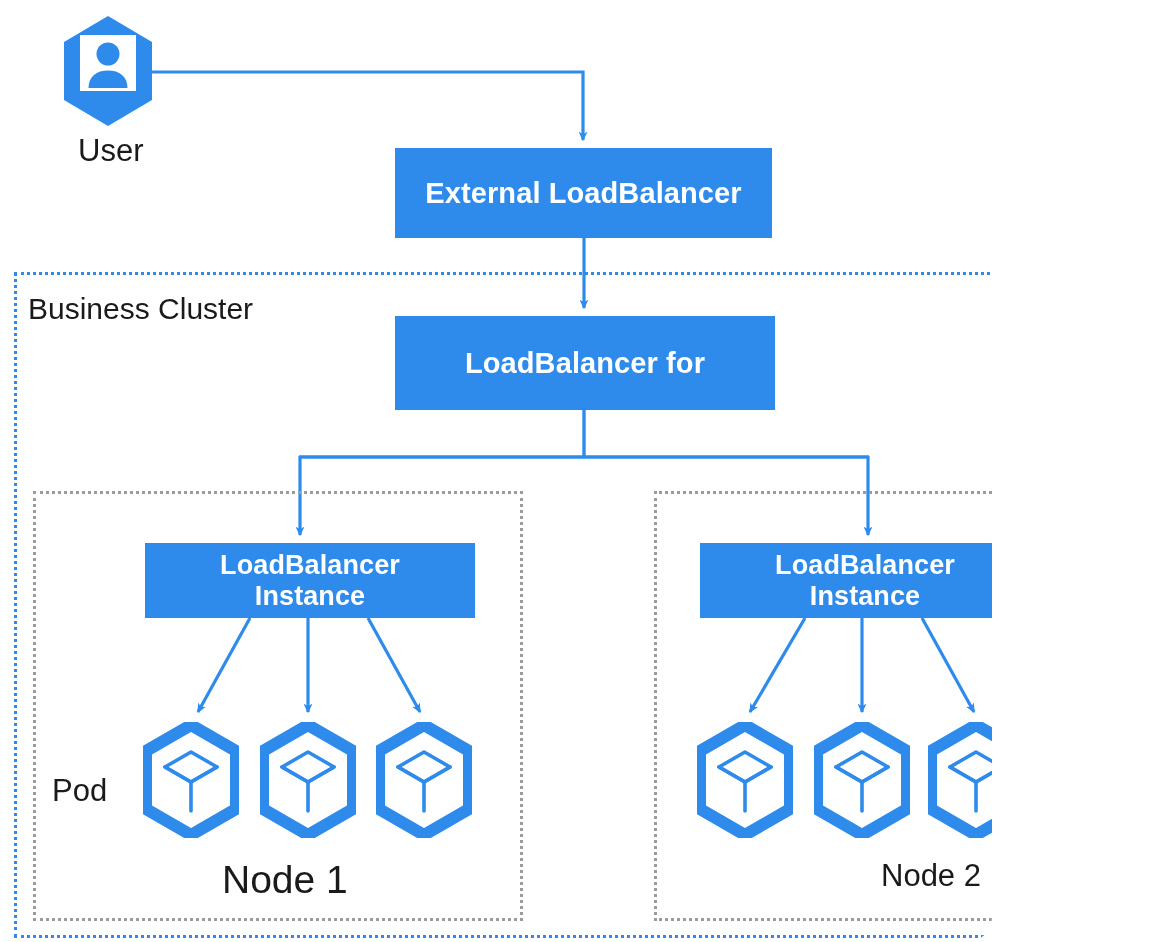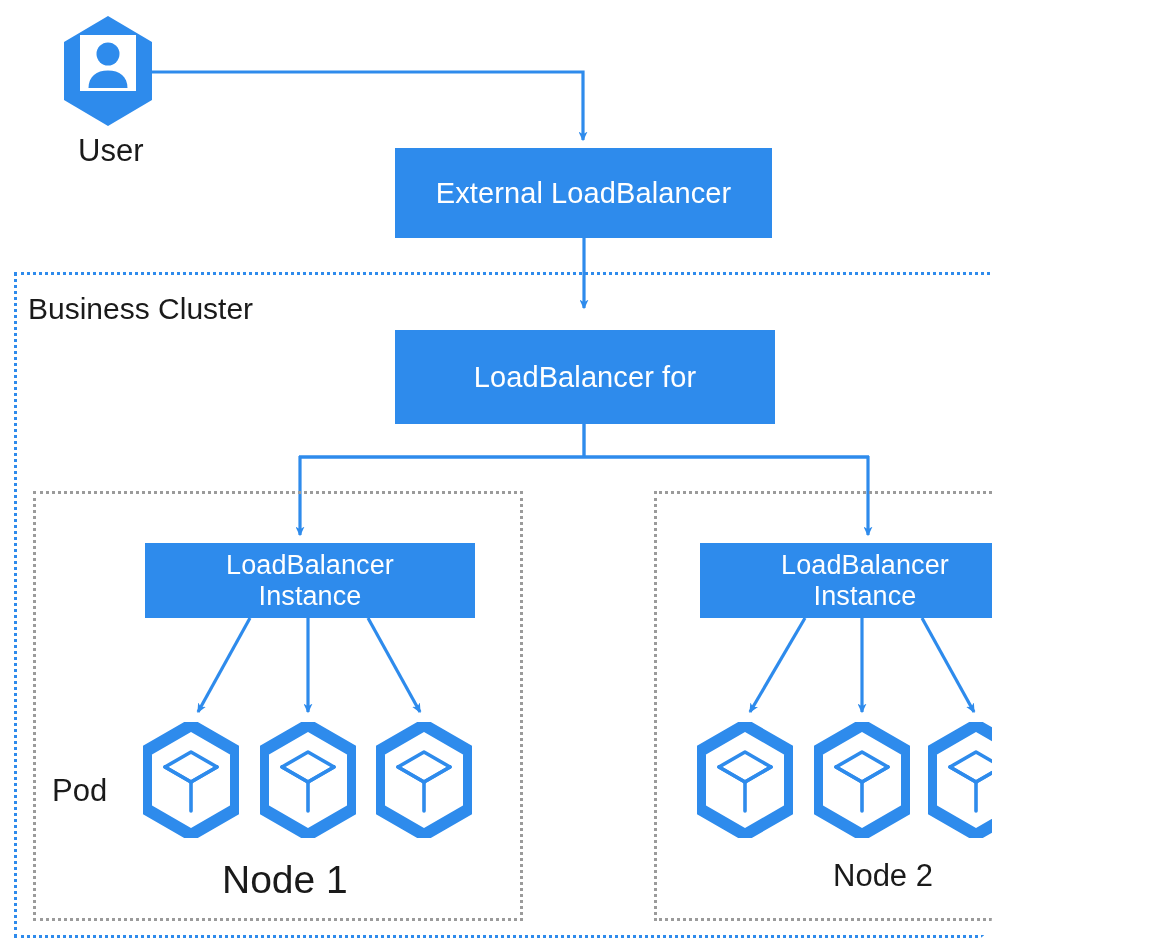--- a/index.html
+++ b/index.html
@@ -27,21 +27,21 @@
   }
   .box {
     position: absolute;
     background: #2e8bec;
     color: #ffffff;
     display: flex;
     align-items: center;
     justify-content: center;
     text-align: left;
     line-height: 1.12;
-    font-weight: 400;
+    font-weight: 700;
     letter-spacing: 0.1px;
     z-index: 4;
   }
   .plain-label {
     position: absolute;
     color: #1a1a1a;
     font-weight: 400;
     white-space: nowrap;
     z-index: 5;
   }
@@ -115,21 +115,21 @@
       <path d="M26.5,74 C26.5,62.5 34.5,56.5 46,56.5 C57.5,56.5 65.5,62.5 65.5,74 Z" fill="#2e8bec"></path>
     </svg>
   </div>
 
   <div class="plain-label" style="left:78px; top:133px; font-size:31px;">User</div>
 
   <div class="box" style="left:395px; top:148px; width:377px; height:90px; font-size:29px;">
     <span>External LoadBalancer</span>
   </div>
 
-  <div class="box" style="left:395px; top:330px; width:380px; height:94px; font-size:29px; flex-direction:row;gap:45px;">
+  <div class="box" style="left:395px; top:316px; width:380px; height:94px; font-size:29px; flex-direction:row;gap:45px;">
     <span>LoadBalancer for</span>
   </div>
 
   <div class="plain-label" style="left:28px; top:292px; font-size:30px;text-align:center;">Business Cluster</div>
 
   <div class="box" style="left:145px; top:543px; width:330px; height:75px; font-size:27px; flex-direction:column;">
     <span>LoadBalancer</span>
     <span>Instance</span>
   </div>
 
@@ -203,15 +203,15 @@
       <polygon points="48,30 74,45 74,74 48,89 22,74 22,45" fill="#ffffff"></polygon>
       <path d="M48,30 L74,45 L48,60 L22,45 Z" fill="#ffffff" stroke="#2e8bec" stroke-width="3.6" stroke-linejoin="round"></path>
       <path d="M48,60 L48,89" fill="none" stroke="#2e8bec" stroke-width="3.6" stroke-linecap="round"></path>
       <path d="M48,60 L22,45" fill="none" stroke="#2e8bec" stroke-width="3.6" stroke-linecap="round"></path>
       <path d="M48,60 L74,45" fill="none" stroke="#2e8bec" stroke-width="3.6" stroke-linecap="round"></path>
     </svg>
   </div>
 
   <div class="plain-label" style="left:1044px; top:773px; font-size:31px;">Pod</div>
 
-  <div class="plain-label" style="left:833px; top:858px; font-size:31px;">Node 2</div>
+  <div class="plain-label" style="left:881px; top:858px; font-size:31px;">Node 2</div>
 
 </div>
 
 </body></html>

